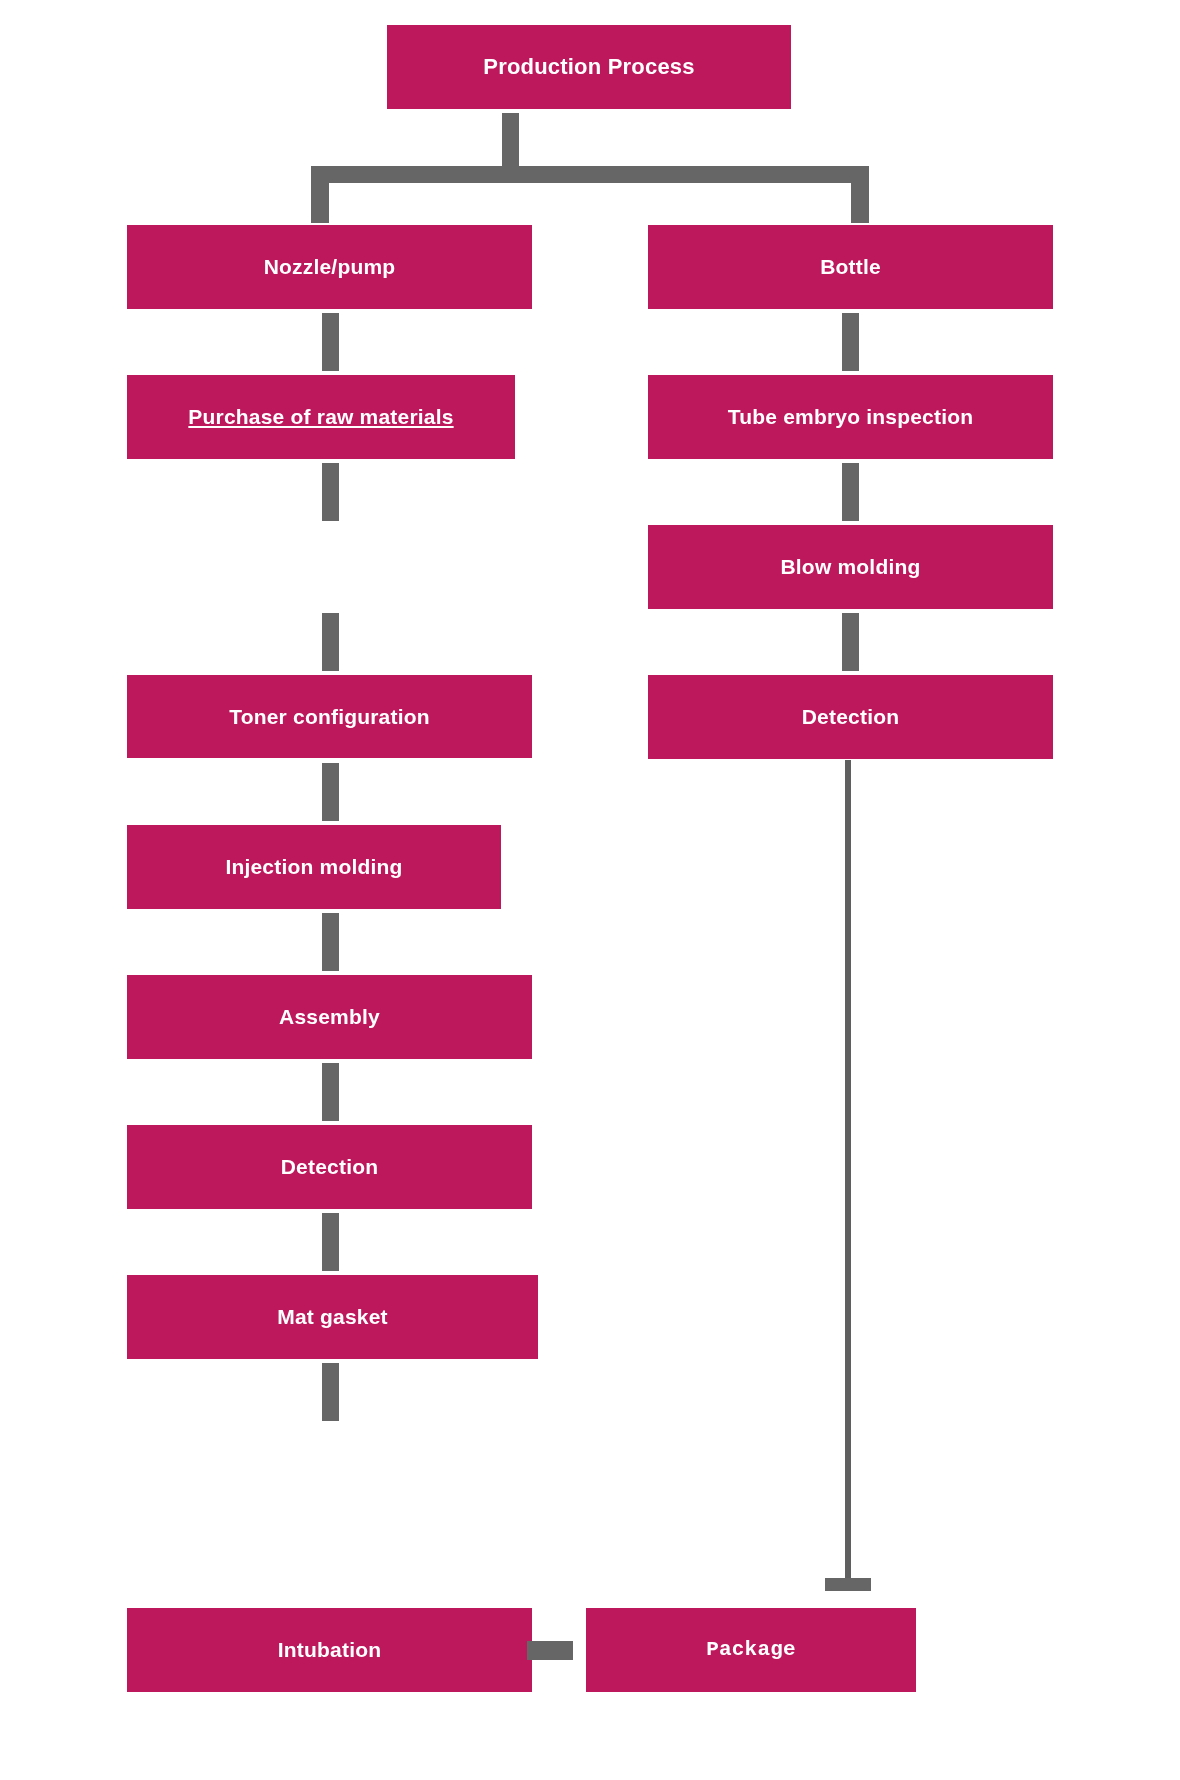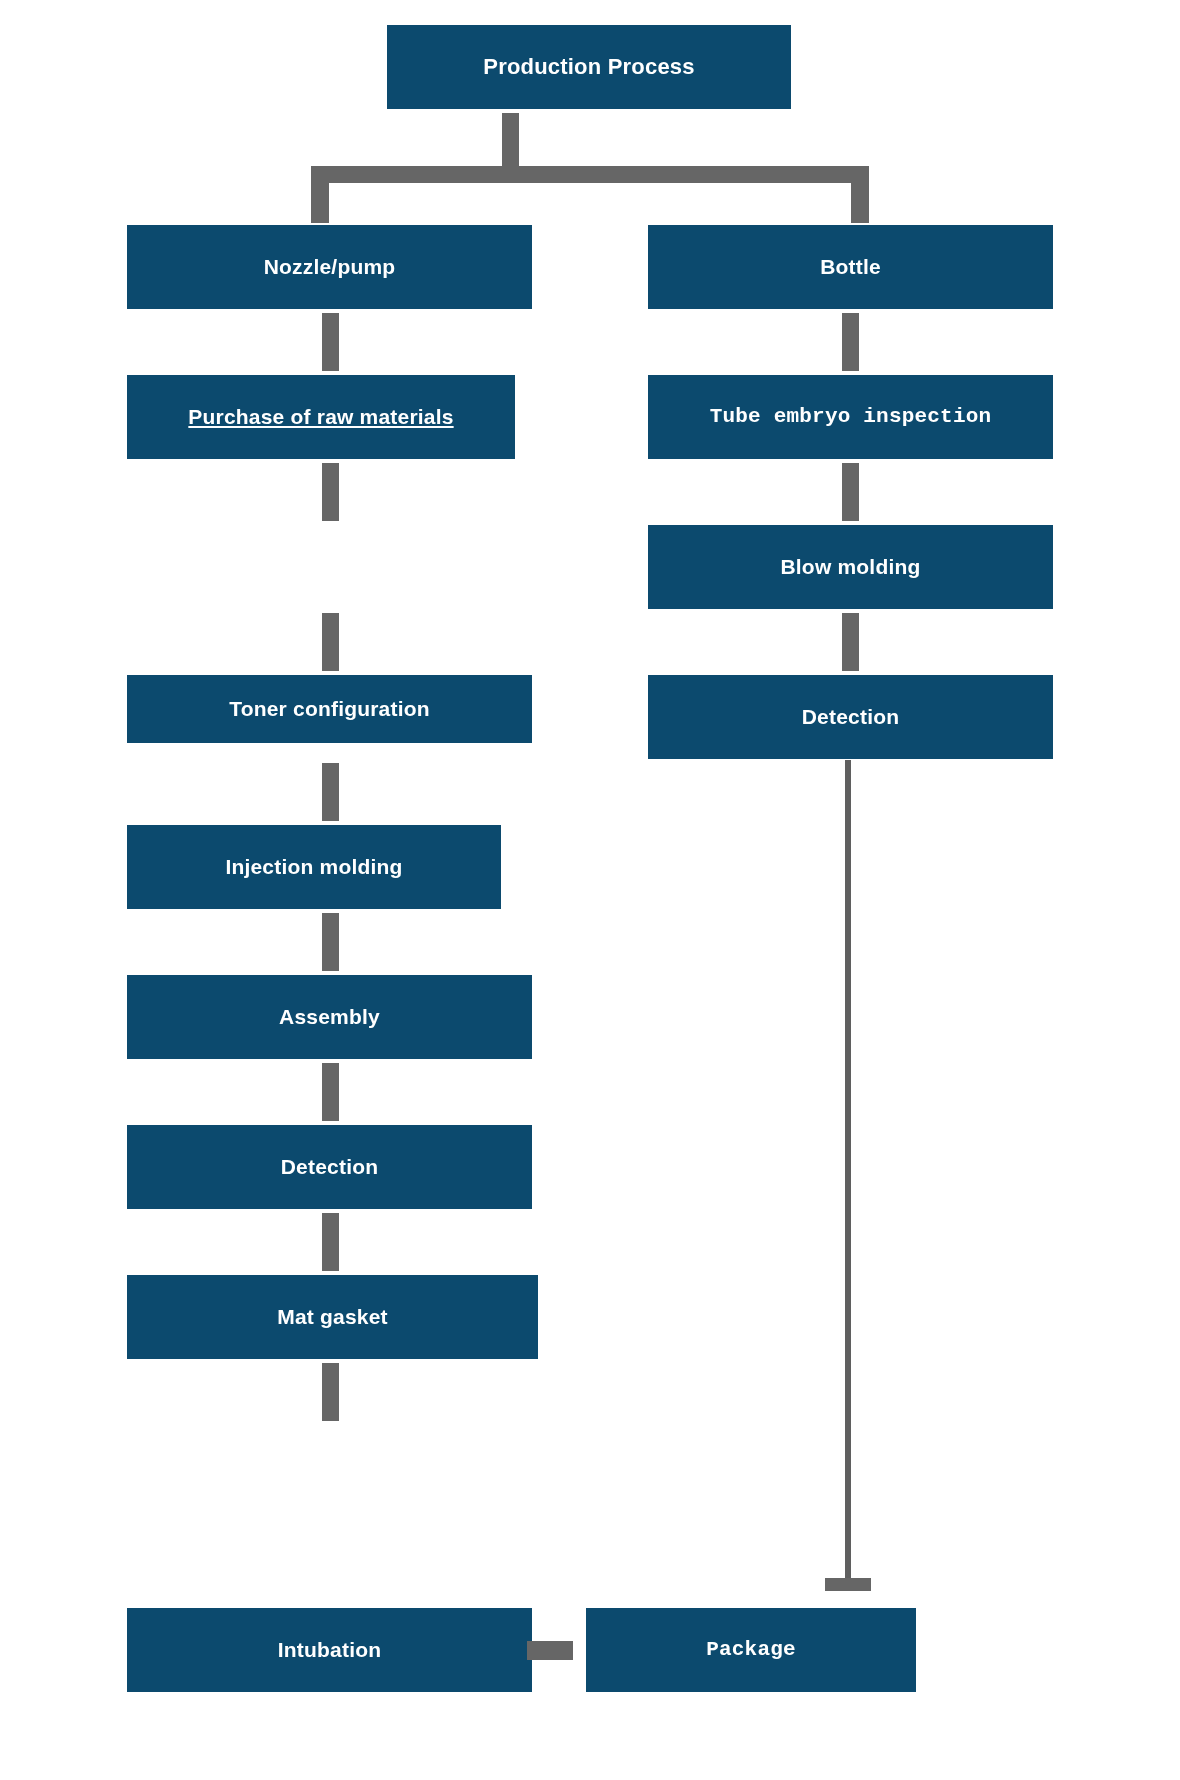--- a/index.html
+++ b/index.html
@@ -13,21 +13,21 @@
   }
   #canvas {
     position: relative;
     width: 1180px;
     height: 1780px;
     background: #ffffff;
     overflow: hidden;
   }
   .node {
     position: absolute;
-    background: #0c4a6e;
+    background: #be185d;
     color: #ffffff;
     display: flex;
     align-items: center;
     justify-content: center;
     text-align: center;
     font-weight: bold;
     font-size: 21px;
     letter-spacing: 0.2px;
     box-sizing: border-box;
     padding: 0 8px;
@@ -65,21 +65,21 @@
 
   <div class="connector v-stub" style="left:322px; top:313px; width:17px; height:58px;"></div>
 
   <div class="node" style="left:127px; top:375px; width:388px; height:84px;text-decoration:underline;">Purchase of raw materials</div>
 
   <div class="connector v-stub" style="left:322px; top:463px; width:17px; height:58px;"></div>
 
 
   <div class="connector v-stub" style="left:322px; top:613px; width:17px; height:58px;"></div>
 
-  <div class="node" style="left:127px; top:675px; width:405px; height:68px;">Toner configuration</div>
+  <div class="node" style="left:127px; top:675px; width:405px; height:83px;">Toner configuration</div>
 
   <div class="connector v-stub" style="left:322px; top:763px; width:17px; height:58px;"></div>
 
   <div class="node" style="left:127px; top:825px; width:374px; height:84px;">Injection molding</div>
 
   <div class="connector v-stub" style="left:322px; top:913px; width:17px; height:58px;"></div>
 
   <div class="node" style="left:127px; top:975px; width:405px; height:84px;">Assembly</div>
 
   <div class="connector v-stub" style="left:322px; top:1063px; width:17px; height:58px;"></div>
@@ -91,21 +91,21 @@
   <div class="node" style="left:127px; top:1275px; width:411px; height:84px;">Mat gasket</div>
 
   <div class="connector v-stub" style="left:322px; top:1363px; width:17px; height:58px;"></div>
 
   <div class="node" style="left:648px; top:225px; width:405px; height:84px;">Bottle</div>
 
   <div class="node" style="left:127px; top:1608px; width:405px; height:84px;">Intubation</div>
 
   <div class="connector v-stub" style="left:842px; top:313px; width:17px; height:58px;"></div>
 
-  <div class="node" style="left:648px; top:375px; width:405px; height:84px;font-family:Liberation Mono, monospace;">Tube embryo inspection</div>
+  <div class="node" style="left:648px; top:375px; width:405px; height:84px;">Tube embryo inspection</div>
 
   <div class="connector v-stub" style="left:842px; top:463px; width:17px; height:58px;"></div>
 
   <div class="node" style="left:648px; top:525px; width:405px; height:84px;">Blow molding</div>
 
   <div class="connector v-stub" style="left:842px; top:613px; width:17px; height:58px;"></div>
 
   <div class="node" style="left:648px; top:675px; width:405px; height:84px;">Detection</div>
 
   <div class="connector thin-line" style="left:845px; top:760px; width:6px; height:825px;"></div>

